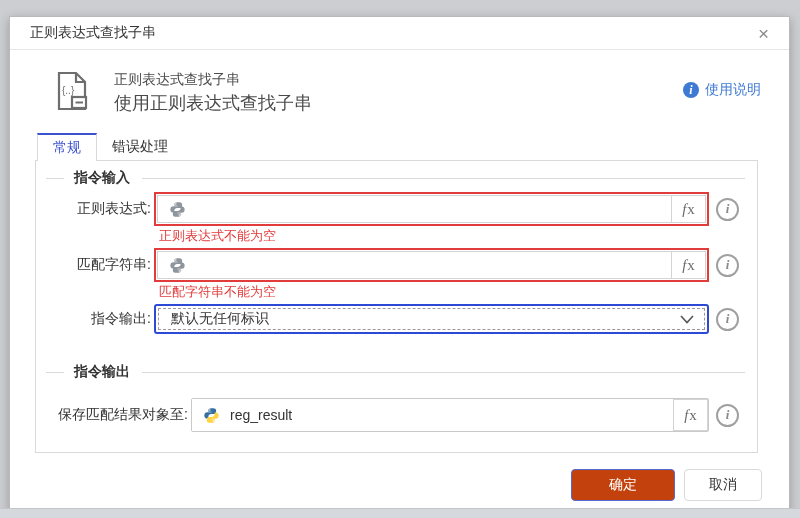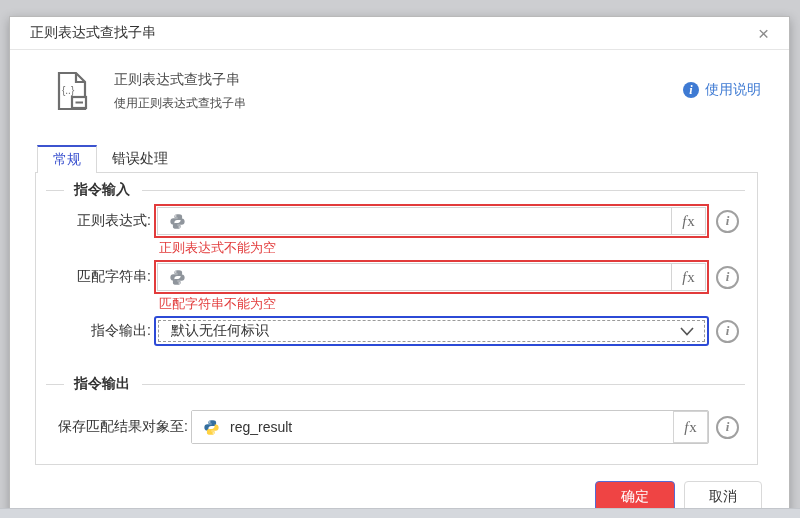--- a/index.html
+++ b/index.html
@@ -24,29 +24,29 @@
   .titlebar { height:33px; flex:0 0 33px; display:flex; align-items:center;
     border-bottom:1px solid #e6e6e6; padding:0 14px 0 20px; }
   .titlebar .title { font-size:14px; color:#333; }
   .titlebar .close { margin-left:auto; font-size:19px; color:#8c8c8c;
     line-height:1; cursor:pointer; padding:2px 6px; font-weight:400; }
   
   .header { display:flex; align-items:flex-start; padding:17px 28px 0 42px; }
   .doc-icon { width:40px; height:42px; flex:0 0 40px; margin-top:3px; }
   .header-texts { margin-left:22px; }
   .header-texts .h-title { font-size:14px; color:#4a4a4a; line-height:24px; }
-  .header-texts .h-sub   { font-size:12px; color:#4a4a4a; line-height:24px; }
+  .header-texts .h-sub   { font-size:18px; color:#4a4a4a; line-height:24px; }
   .help-link { margin-left:auto; margin-top:14px; display:flex; align-items:center;
     gap:6px; color:#3e7ad3; font-size:14px; cursor:pointer; }
   .info-filled { width:16px; height:16px; border-radius:50%; background:#3e7ad3;
     color:#fff; font-family:"Liberation Serif", serif; font-style:italic;
     font-weight:bold; font-size:12px; display:flex; align-items:center;
     justify-content:center; line-height:1; }
   
-  .tabs { display:flex; margin:30px 31px 0 27px; height:27px; align-items:flex-end; }
+  .tabs { display:flex; margin:18px 31px 0 27px; height:27px; align-items:flex-end; }
   .tab { font-size:14px; padding:0 15px; height:27px; display:flex;
     align-items:center; justify-content:center; cursor:pointer; color:#333;
     position:relative; z-index:2; }
   .tab.active { color:#3c53cf; background:#fff;
     border-top:2px solid #3c53cf; border-left:1px solid #d9d9d9;
     border-right:1px solid #d9d9d9; margin-bottom:-1px; height:28px; }
   
   .panel { margin:0 31px 0 25px; border:1px solid #d9d9d9;
     height:293px; flex:0 0 293px; padding:8px 18px 0 0; overflow:hidden; }
   .legend { display:flex; align-items:center; height:18px; margin-bottom:5px; }
@@ -87,21 +87,21 @@
   .select-inner .val { font-size:14px; color:#333; flex:1; }
   .chevron { width:14px; height:9px; flex:0 0 14px; margin-right:2px; }
   .gap-lg { height:29px; }
   .gap-md { height:12px; }
   
   .footer { display:flex; justify-content:flex-end; align-items:center;
     gap:9px; padding:16px 27px 0 0; }
   .btn { height:32px; min-width:78px; border-radius:4px; font-size:14px;
     display:flex; align-items:center; justify-content:center; cursor:pointer;
     font-family:"Liberation Sans", sans-serif; }
-  .btn.primary { background:#ef4444; color:#fff; border:1px solid #5569d4; width:80px; }
+  .btn.primary { background:#c2410c; color:#fff; border:1px solid #5569d4; width:104px; }
   .btn.secondary { background:#fff; color:#333; border:1px solid #d9d9d9; width:78px; }
 </style>
 </head>
 <body>
 
 <div class="screen">
   <div class="dialog">
 
     <div class="titlebar">
       <span class="title">正则表达式查找子串</span>

